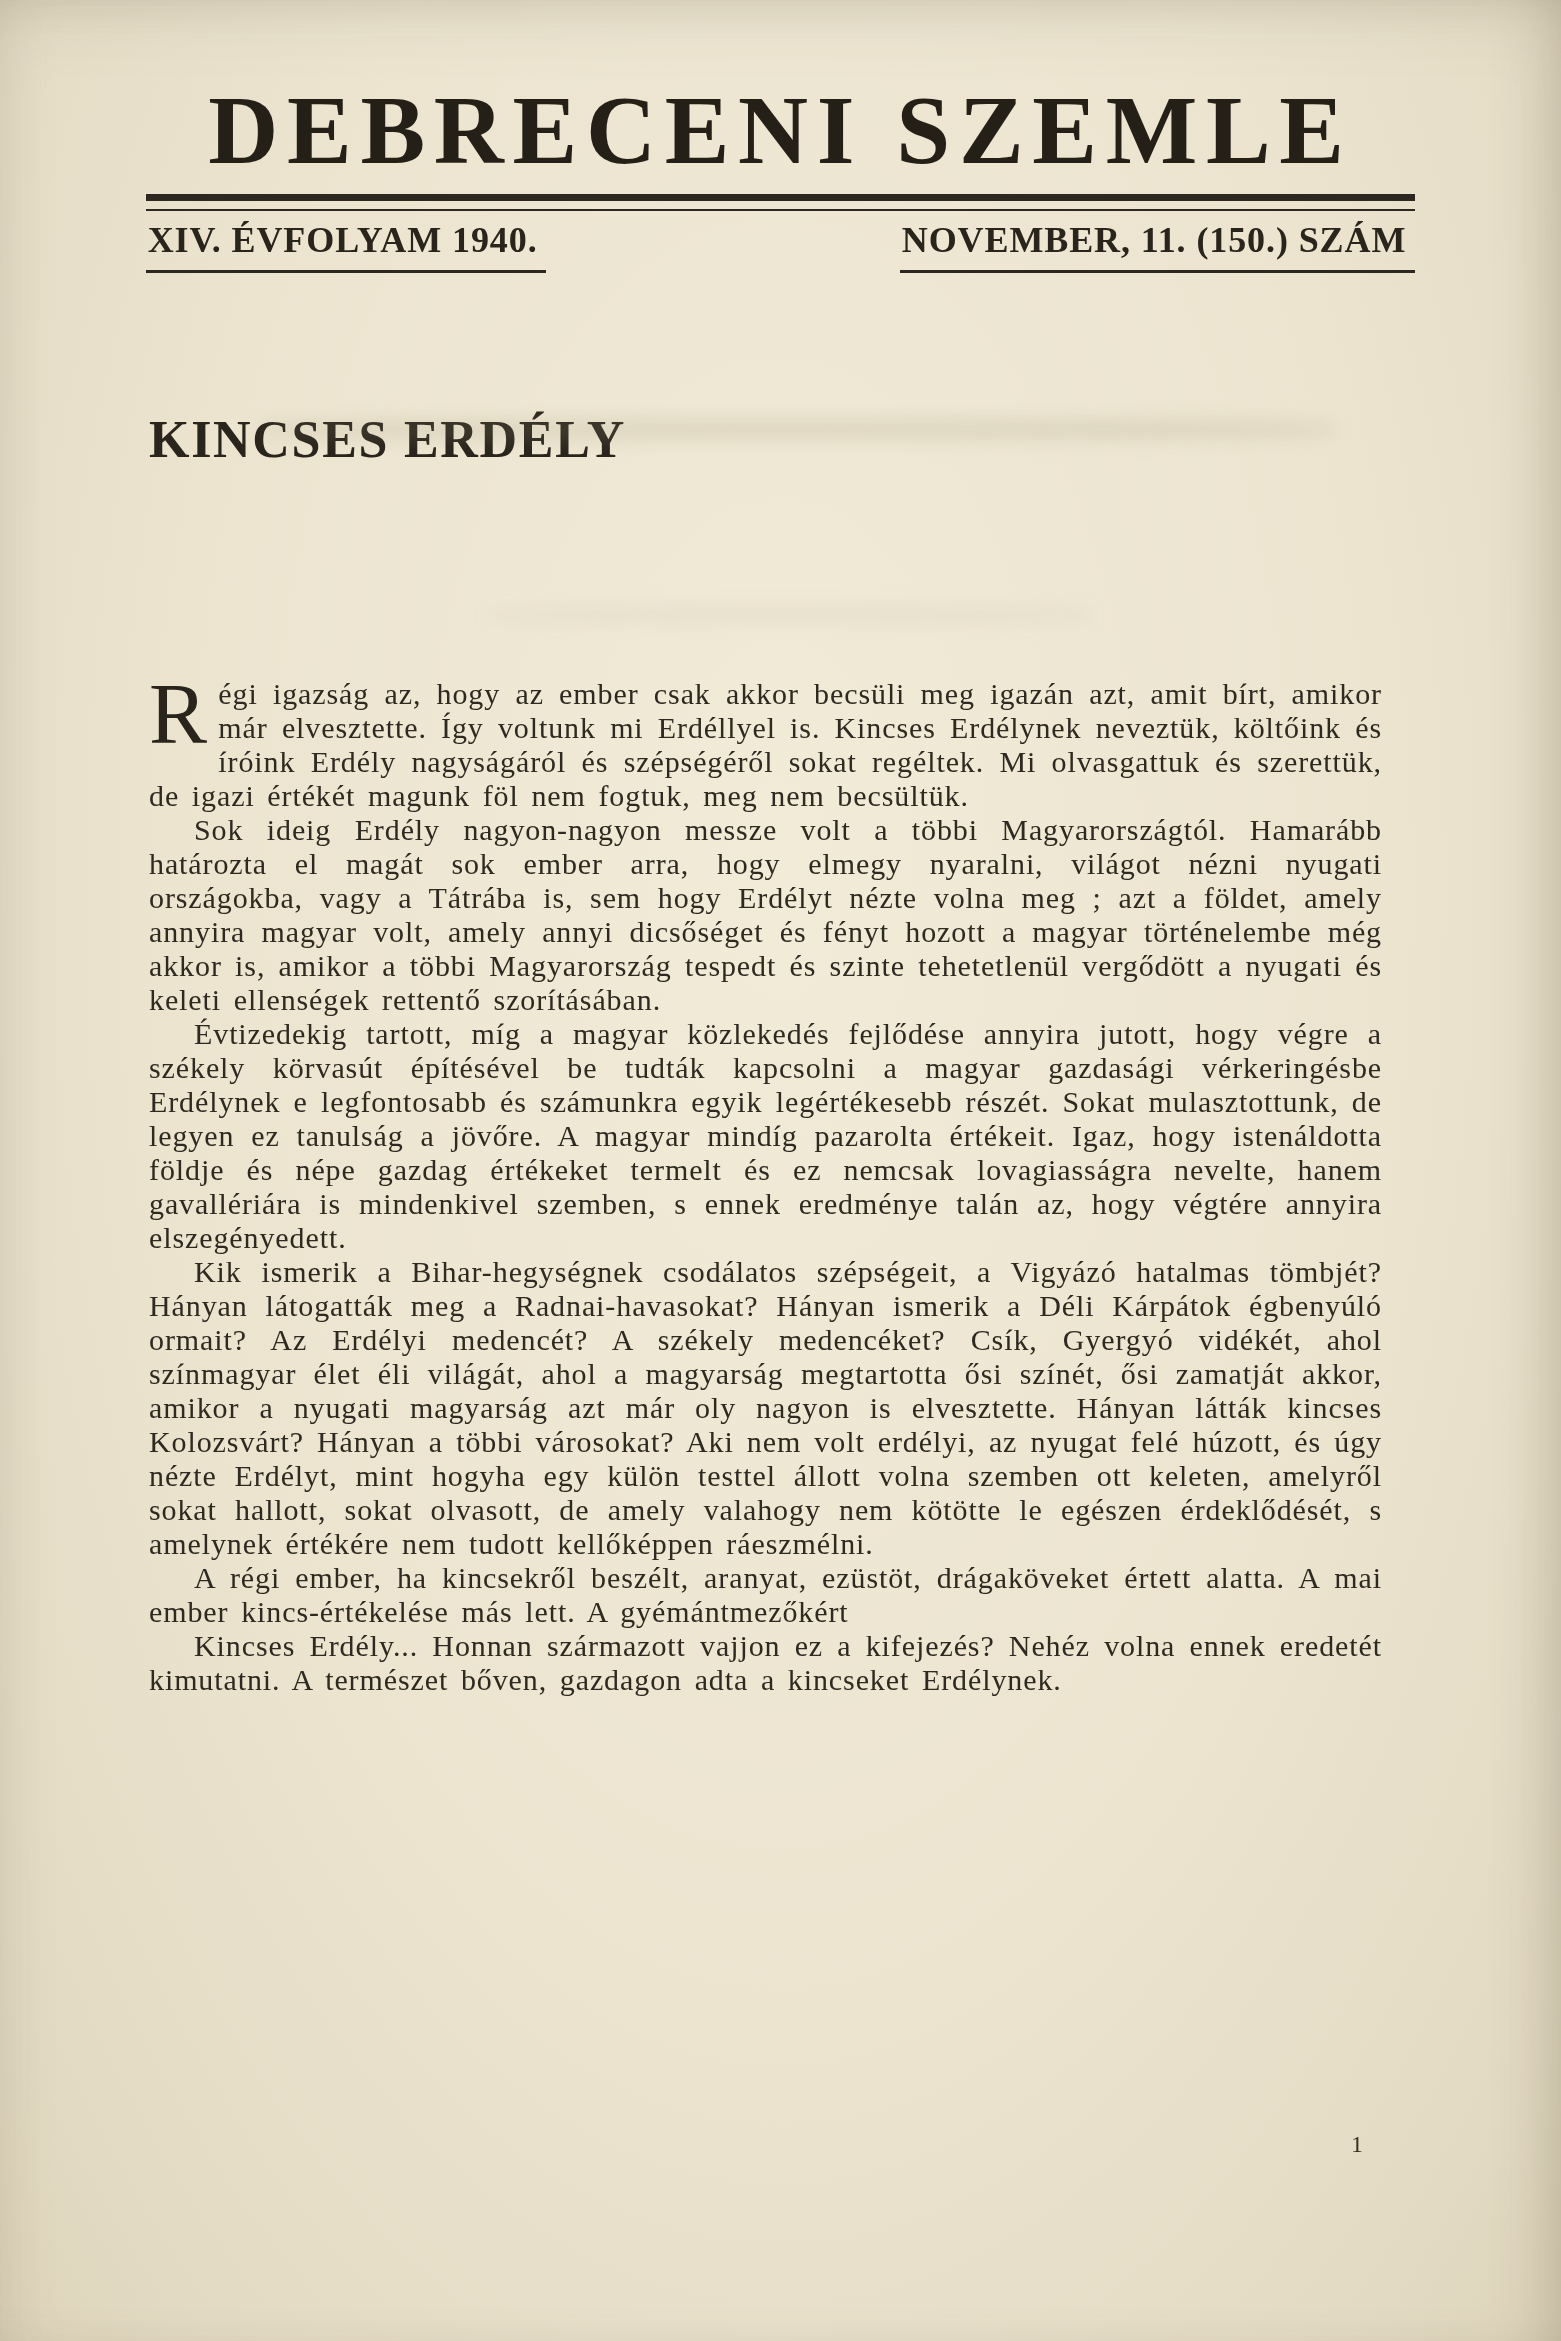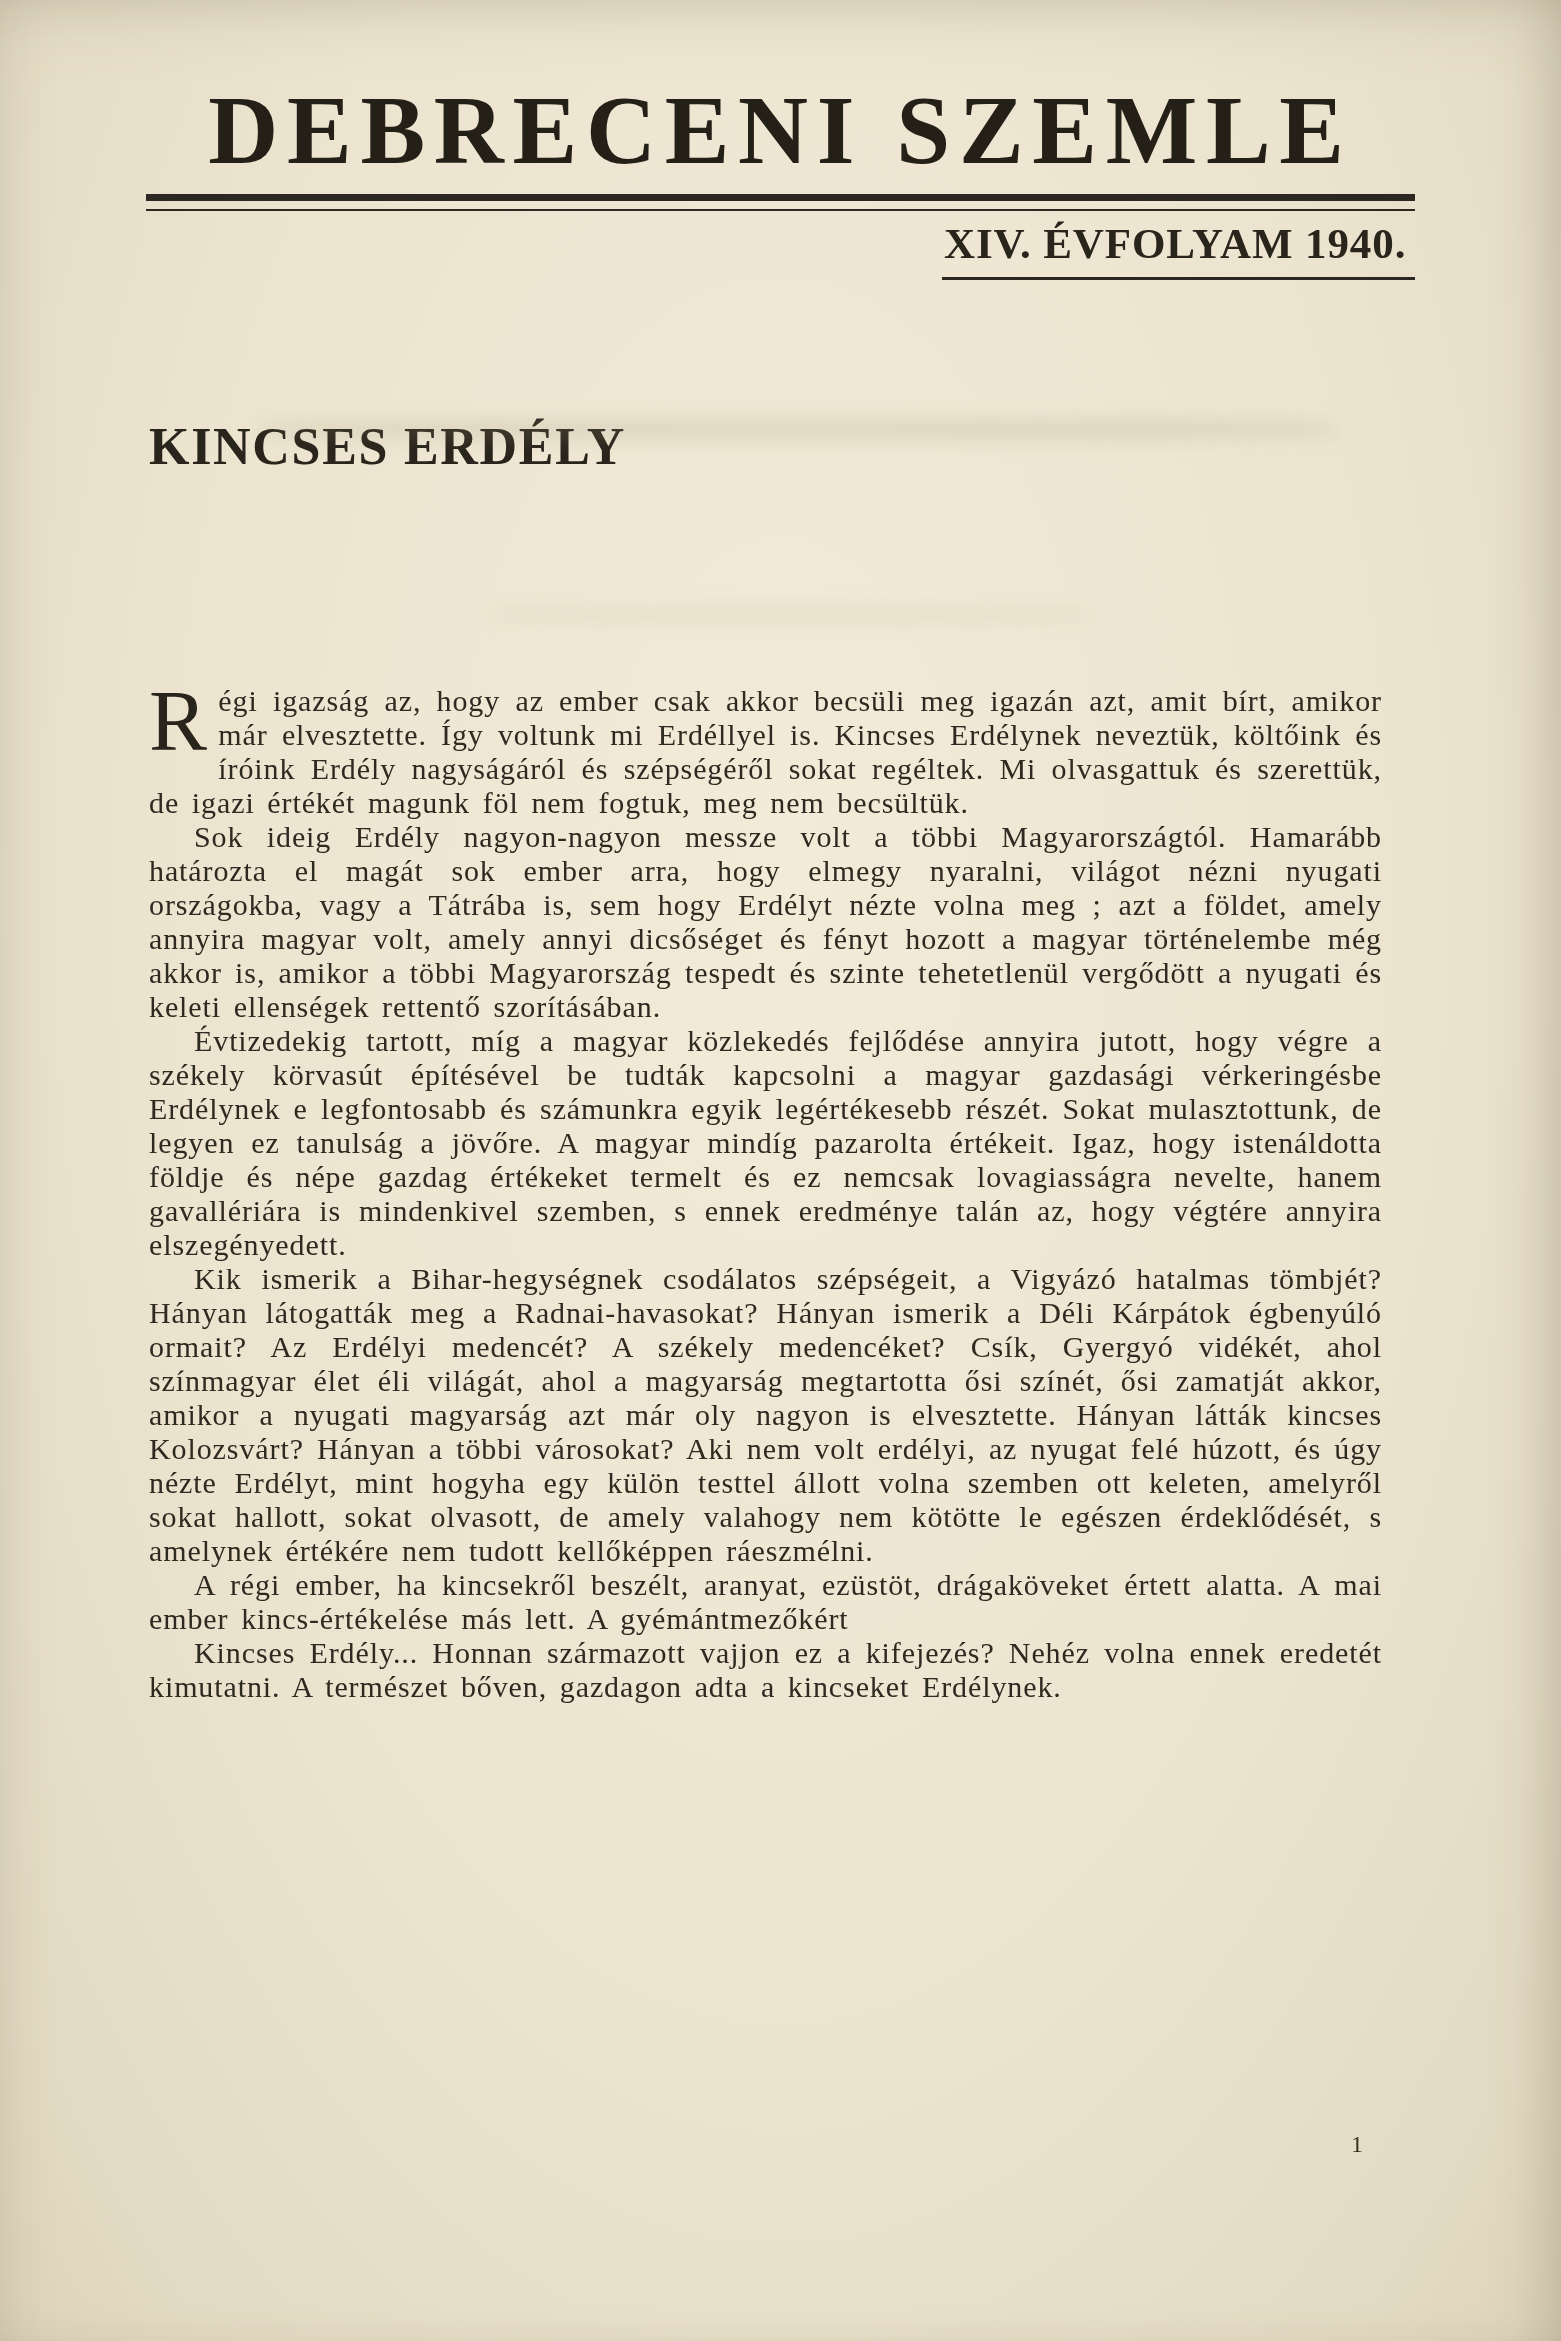--- a/index.html
+++ b/index.html
@@ -42,23 +42,23 @@
     color: #241f17;
   }
   .double-rule {
     margin: 12px 146px 0 146px;
     height: 7.8px;
     border-top: 7px solid #2c2720;
     border-bottom: 2.6px solid #2c2720;
   }
   .issue-row {
     display: flex;
-    justify-content: flex-end;
+    justify-content: space-between;
     margin: 8.7px 146px 0 146px;
-    font-size: 43px;
+    font-size: 36px;
     font-weight: bold;
     letter-spacing: 0.9px;
     color: #29241c;
   }
   .issue-row .rule-under {
     border-bottom: 3.5px solid #2c2720;
     padding: 0 8.7px 8.7px 1.7px;
   }
 
   .article-title {
@@ -105,20 +105,21 @@
 <div class="page">
 
   <div class="smudge s1"></div>
   <div class="smudge s2"></div>
 
   <header>
     <h1 class="journal-title">DEBRECENI SZEMLE</h1>
     <div class="double-rule"></div>
     <div class="issue-row">
       <span class="rule-under">XIV. ÉVFOLYAM 1940.</span>
+      <span class="rule-under">NOVEMBER, 11. (150.) SZÁM</span>
     </div>
   </header>
 
   <main>
     <h2 class="article-title">KINCSES ERDÉLY</h2>
 
     <div class="article-body">
       <p class="lead"><span class="dropcap">R</span><span>égi igazság az, hogy az ember csak akkor becsüli meg igazán azt, amit bírt, amikor már elvesztette. Így voltunk mi Erdéllyel is. Kincses Erdélynek neveztük, költőink és íróink Erdély nagyságáról és szépségéről sokat regéltek. Mi olvasgattuk és szerettük, de igazi értékét magunk föl nem fogtuk, meg nem becsültük.</span></p>
       <p>Sok ideig Erdély nagyon-nagyon messze volt a többi Magyarországtól. Hamarább határozta el magát sok ember arra, hogy elmegy nyaralni, világot nézni nyugati országokba, vagy a Tátrába is, sem hogy Erdélyt nézte volna meg ; azt a földet, amely annyira magyar volt, amely annyi dicsőséget és fényt hozott a magyar történelembe még akkor is, amikor a többi Magyarország tespedt és szinte tehetetlenül vergődött a nyugati és keleti ellenségek rettentő szorításában.</p>
       <p>Évtizedekig tartott, míg a magyar közlekedés fejlődése annyira jutott, hogy végre a székely körvasút építésével be tudták kapcsolni a magyar gazdasági vérkeringésbe Erdélynek e legfontosabb és számunkra egyik legértékesebb részét. Sokat mulasztottunk, de legyen ez tanulság a jövőre. A magyar mindíg pazarolta értékeit. Igaz, hogy istenáldotta földje és népe gazdag értékeket termelt és ez nemcsak lovagiasságra nevelte, hanem gavallériára is mindenkivel szemben, s ennek eredménye talán az, hogy végtére annyira elszegényedett.</p>

